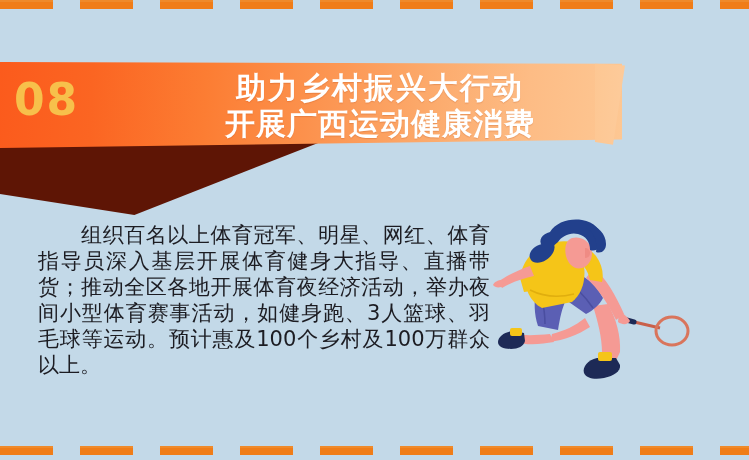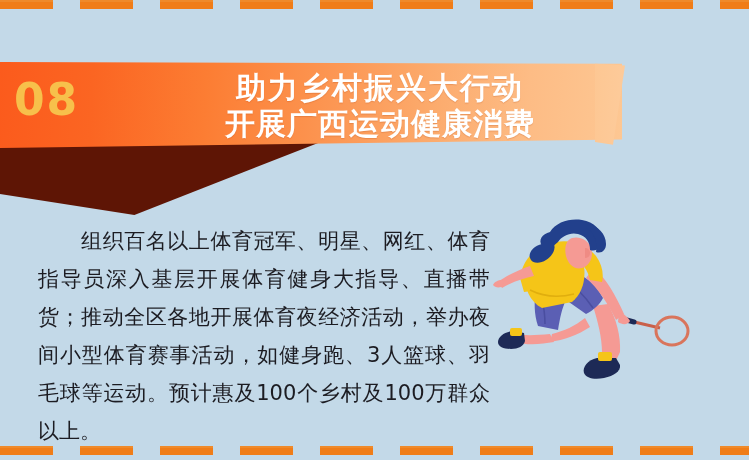--- a/index.html
+++ b/index.html
@@ -67,21 +67,21 @@
     text-shadow:0 1px 1px rgba(180,70,20,.25);
   }
   .banner-title .ln{display:block;}
   .banner-title .ln2{letter-spacing:2px;}
 
   
   .body-copy{
     position:absolute;left:38px;top:222px;width:452px;
     color:#1c1c22;
     font-size:21px;
-    line-height:38px;
+    line-height:26px;
     letter-spacing:0px;
     text-align:justify;
     text-align-last:left;
     font-family:"DejaVu Sans","Liberation Sans",sans-serif;
   }
 
   
   .athlete{
     position:absolute;left:490px;top:218px;width:259px;height:222px;
   }

